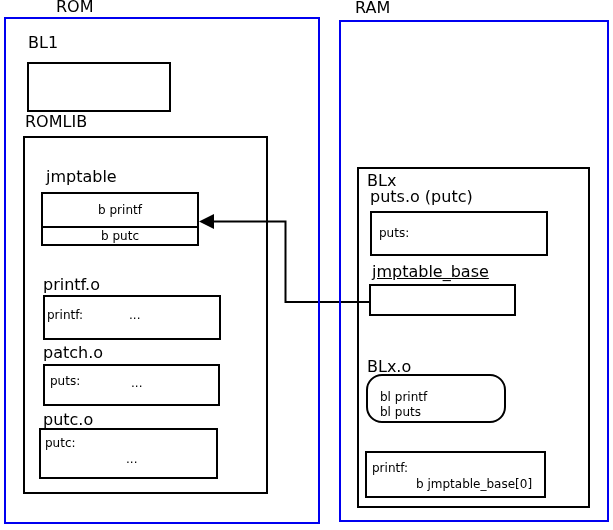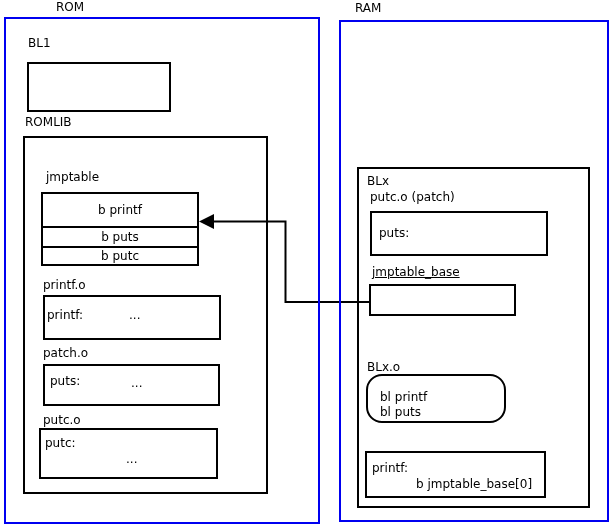--- a/index.html
+++ b/index.html
@@ -10,21 +10,21 @@
   }
   .canvas {
     position: relative;
     width: 613px;
     height: 530px;
     background: #ffffff;
     overflow: hidden;
   }
   .lbl {
     position: absolute;
-    font-size: 12px;
+    font-size: 16px;
     line-height: 14px;
     white-space: nowrap;
     color: #000000;
   }
   .blue-box {
     position: absolute;
     border: 2px solid #0000f0;
     background: transparent;
   }
   .black-box {
@@ -72,21 +72,20 @@
 
   <div class="lbl" style="left:28px; top:36px;">BL1</div>
   <div class="black-box" style="left:27px; top:62px; width:144px; height:50px;"></div>
 
   <div class="lbl" style="left:25px; top:115px;">ROMLIB</div>
   <div class="black-box" style="left:23px; top:136px; width:245px; height:358px;"></div>
 
   <div class="lbl" style="left:46px; top:170px;">jmptable</div>
   <div style="position:absolute; left:41px; top:192px;">
     <div class="jmp-row" style="height:36px;">b printf</div>
-    <div class="jmp-row" style="height:22px;">b puts</div>
     <div class="jmp-row" style="height:20px;">b putc</div>
   </div>
 
   <div class="lbl" style="left:43px; top:278px;">printf.o</div>
   <div class="black-box" style="left:43px; top:295px; width:178px; height:45px;">
     <span class="box-text" style="left:2px; top:11px;">printf:</span>
     <span class="box-text" style="left:84px; top:11px;">...</span>
   </div>
 
   <div class="lbl" style="left:43px; top:346px;">patch.o</div>
@@ -102,21 +101,21 @@
   </div>
 
   <div class="lbl" style="left:355px; top:1px;">RAM</div>
 
   <div class="blue-box" style="left:339px; top:20px; width:270px; height:502px;"></div>
 
   <div class="black-box" style="left:357px; top:167px; width:233px; height:341px;"></div>
 
   <div class="lbl" style="left:367px; top:174px;">BLx</div>
 
-  <div class="lbl" style="left:370px; top:190px;">putc.o (patch)</div>
+  <div class="lbl" style="left:370px; top:190px;">puts.o (putc)</div>
   <div class="black-box" style="left:370px; top:211px; width:178px; height:45px;">
     <span class="box-text" style="left:7px; top:13px;">puts:</span>
   </div>
 
   <div class="lbl" style="left:372px; top:265px;text-decoration:underline;">jmptable_base</div>
   <div class="black-box" style="left:369px; top:284px; width:147px; height:32px;"></div>
 
   <div class="lbl" style="left:367px; top:360px;">BLx.o</div>
   <div class="black-box" style="left:366px; top:374px; width:140px; height:49px;border-radius:16px;">
     <span class="box-text" style="left:12px; top:14px;">bl printf</span>

